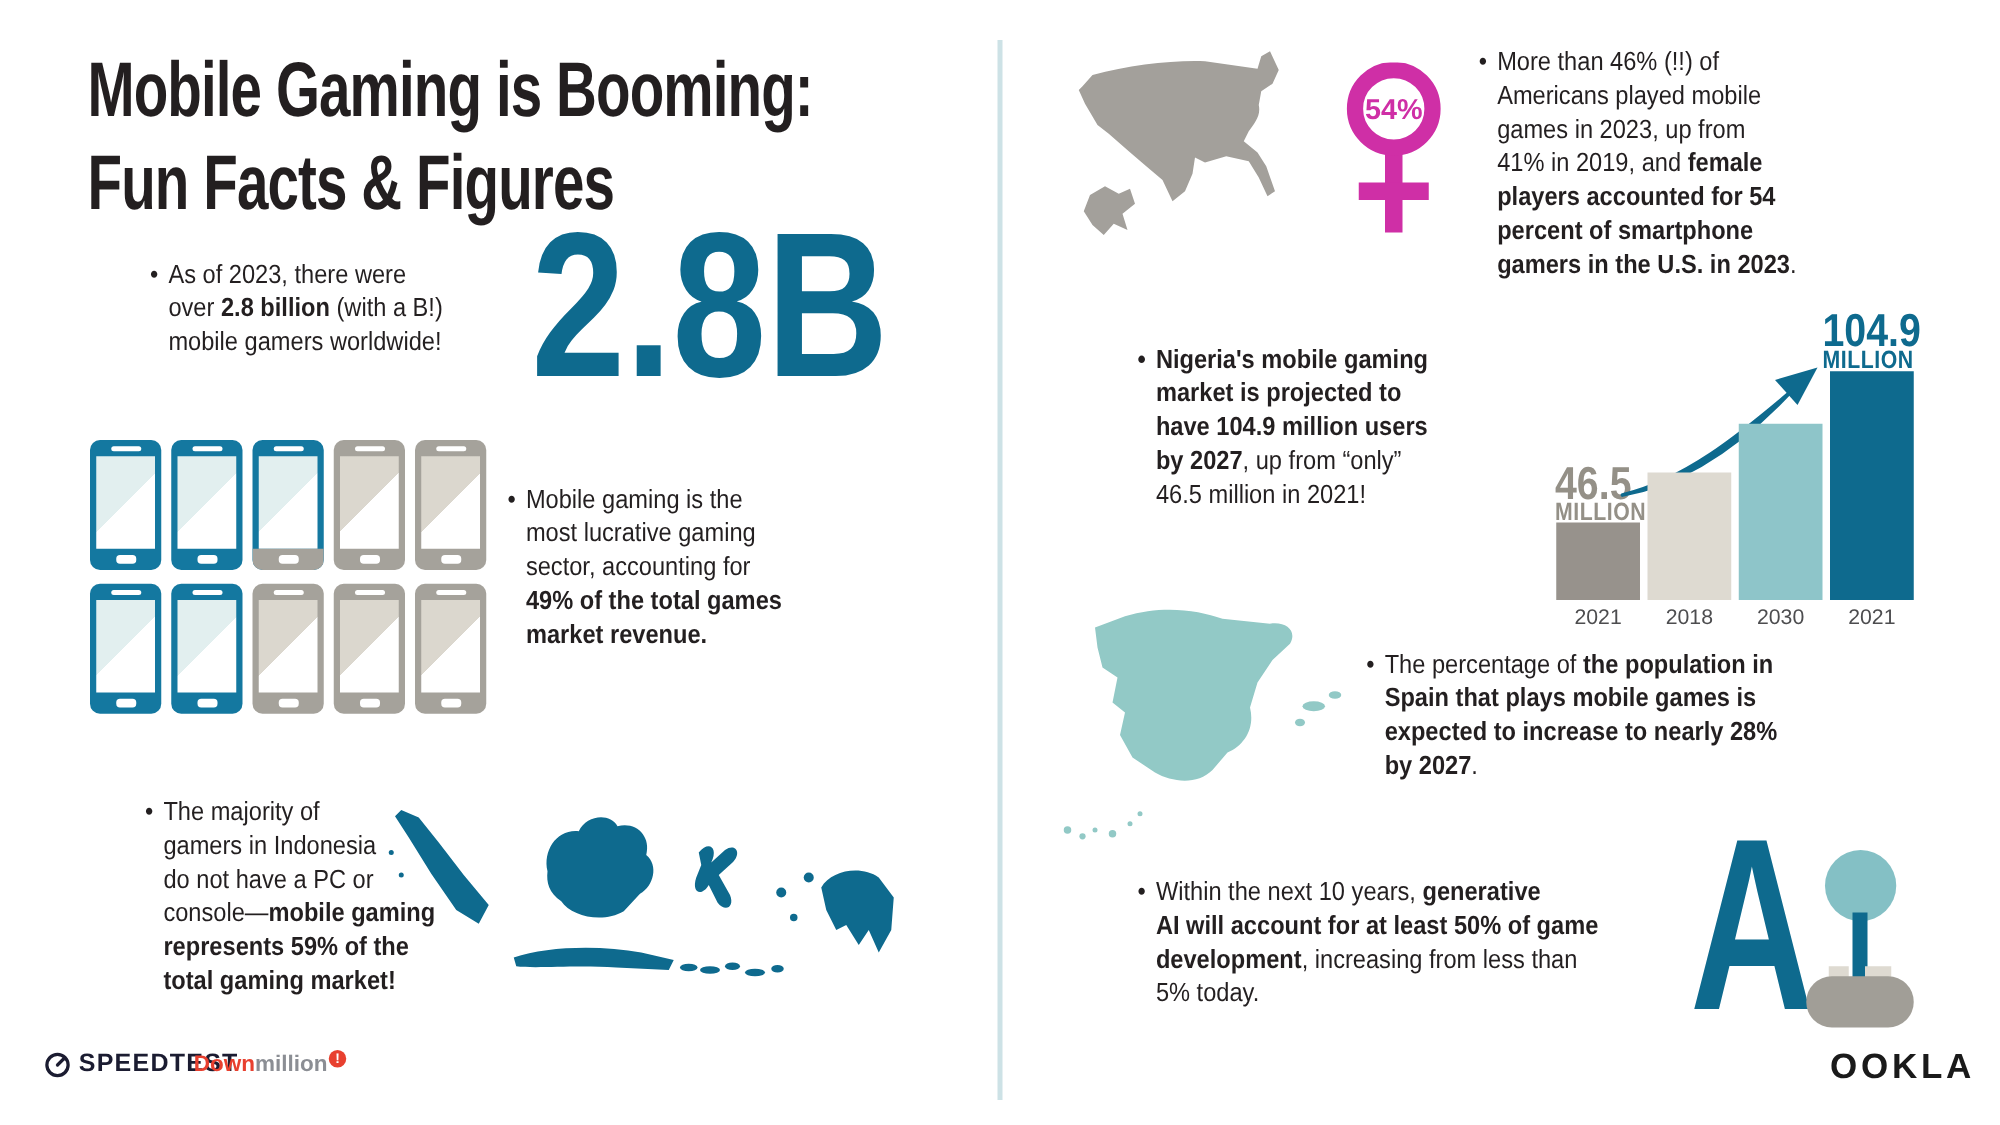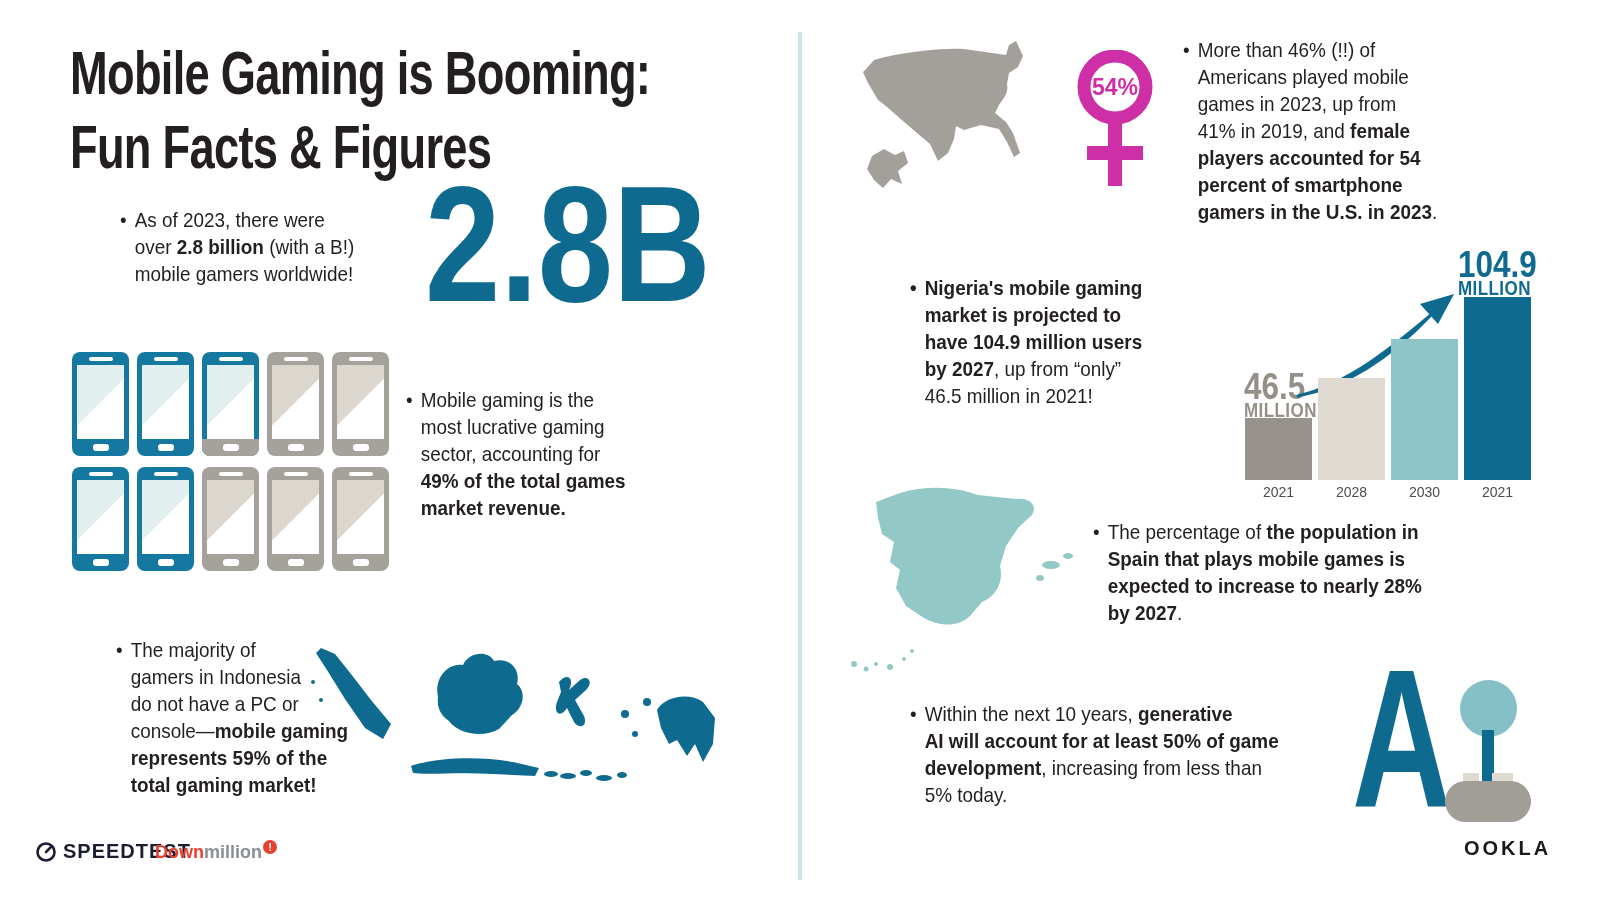--- a/index.html
+++ b/index.html
@@ -35,21 +35,21 @@
   .phone.teal .screen,.phone.partial .screen{background:linear-gradient(135deg,var(--screen-teal) 50%,#fff 50%);}
   .phone.gray .screen{background:linear-gradient(135deg,var(--screen-gray) 50%,#fff 50%);}
   .chin{height:17px;display:flex;align-items:center;justify-content:center;flex:none;}
   .phone.partial .chin{background:var(--phone-gray);}
   .homebtn{width:16px;height:7px;border-radius:3px;background:#fff;}
 
   
   .chart-bars{position:absolute;left:1245px;top:297px;width:286px;height:183px;display:flex;align-items:flex-end;gap:6px;}
   .chart-bars .bar{width:67px;flex:none;}
   .chart-axis{position:absolute;left:1245px;top:484px;width:286px;display:flex;gap:6px;}
-  .chart-axis .axis-label{width:67px;flex:none;text-align:center;font-size:14px;color:#4d4d4f;}
+  .chart-axis .axis-label{width:67px;flex:none;text-align:center;font-size:17px;color:#4d4d4f;}
   .val-big{position:absolute;font-size:37px;font-weight:bold;line-height:1;transform:scaleX(.85);transform-origin:0 0;}
   .val-small{position:absolute;font-size:20px;font-weight:bold;line-height:1;letter-spacing:.5px;transform:scaleX(.85);transform-origin:0 0;}
   .gray-val{color:var(--bar-label-gray);}
   .teal-val{color:var(--primary);}
 
   
   .fill-primary{fill:var(--primary);}
   .fill-us{fill:var(--us-gray);}
   .fill-spain{fill:var(--spain-teal);}
   .stroke-pink{stroke:var(--pink);}
@@ -69,21 +69,21 @@
   .joy-base{position:absolute;left:1445px;top:781px;width:86px;height:41px;border-radius:21px;background:var(--joy-base);}
 
   
   .speedtest{position:absolute;left:35px;top:840px;display:flex;align-items:center;gap:6px;
              font-size:20px;font-weight:bold;letter-spacing:1px;color:var(--navy);}
   .downdetector{position:absolute;left:155px;top:840px;font-size:18px;font-weight:bold;}
   .downdetector .down{color:var(--down-red);}
   .downdetector .detector{color:var(--detector-gray);}
   .dd-badge{display:inline-block;width:14px;height:14px;border-radius:50%;background:var(--down-red);color:#fff;
             font-size:11px;line-height:14px;text-align:center;vertical-align:super;margin-left:1px;}
-  .ookla{position:absolute;left:1464px;top:837px;font-size:20px;font-weight:bold;letter-spacing:3px;color:#1a1a1a;text-align:center;}
+  .ookla{position:absolute;left:1464px;top:837px;font-size:28px;font-weight:bold;letter-spacing:3px;color:#1a1a1a;text-align:center;}
 </style>
 </head>
 <body>
 
 <div class="canvas">
 
   <div class="divider"></div>
 
   <div class="title">
     <div>Mobile Gaming is Booming:</div>
@@ -284,21 +284,21 @@
   </svg>
 
   <div class="chart-bars">
       <div class="bar" style="height: 62px; background: rgb(151, 146, 140);"></div>
       <div class="bar" style="height: 102px; background: rgb(222, 218, 209);"></div>
       <div class="bar" style="height: 141px; background: rgb(142, 197, 201);"></div>
       <div class="bar" style="height: 183px; background: rgb(14, 106, 142);"></div>
     </div>
   <div class="chart-axis">
       <div class="axis-label">2021</div>
-      <div class="axis-label">2028</div>
+      <div class="axis-label">2018</div>
       <div class="axis-label">2030</div>
       <div class="axis-label">2021</div>
     </div>
 
   <svg class="abs" style="left:846px;top:468px;" width="240" height="215" viewBox="0 0 240 215">
     <path class="fill-spain" d="M30,34 L54,25 C84,16 112,20 132,27 L170,31 C183,29 192,37 186,47 L172,60 L160,78 L154,98 C158,114 150,128 136,134 L124,148 C112,160 92,158 78,150 L60,138 L50,120 L54,102 L44,94 L48,74 L36,66 L32,50 Z"></path>
     <ellipse class="fill-spain" cx="205" cy="97" rx="9" ry="4"></ellipse>
     <ellipse class="fill-spain" cx="222" cy="88" rx="5" ry="3"></ellipse>
     <ellipse class="fill-spain" cx="194" cy="110" rx="4" ry="3"></ellipse>
     <circle class="fill-spain" cx="8" cy="196" r="3"></circle>

